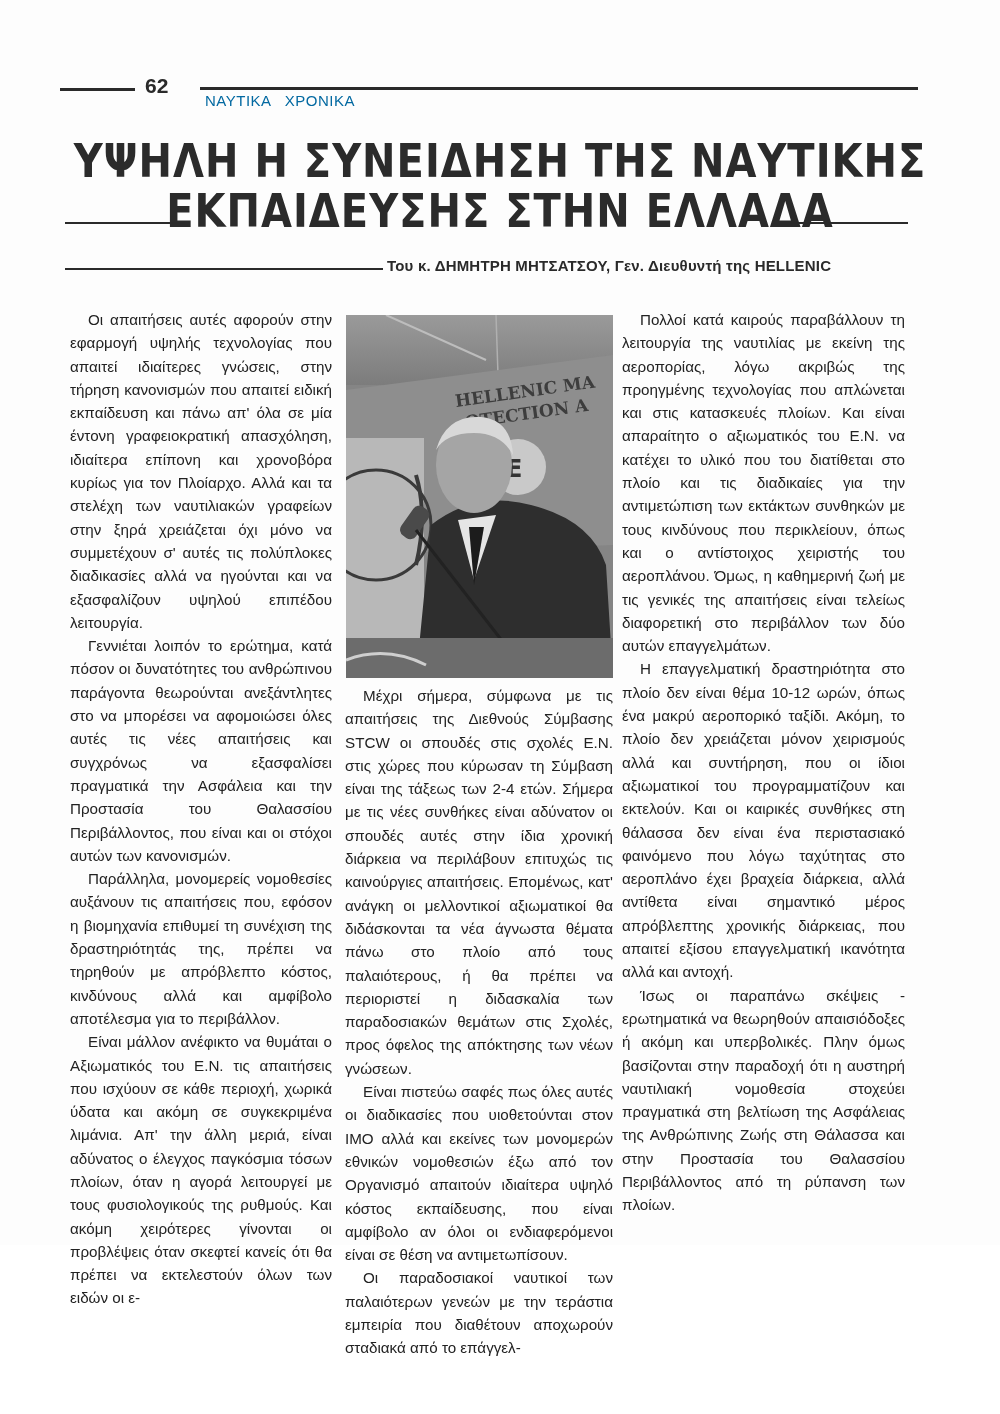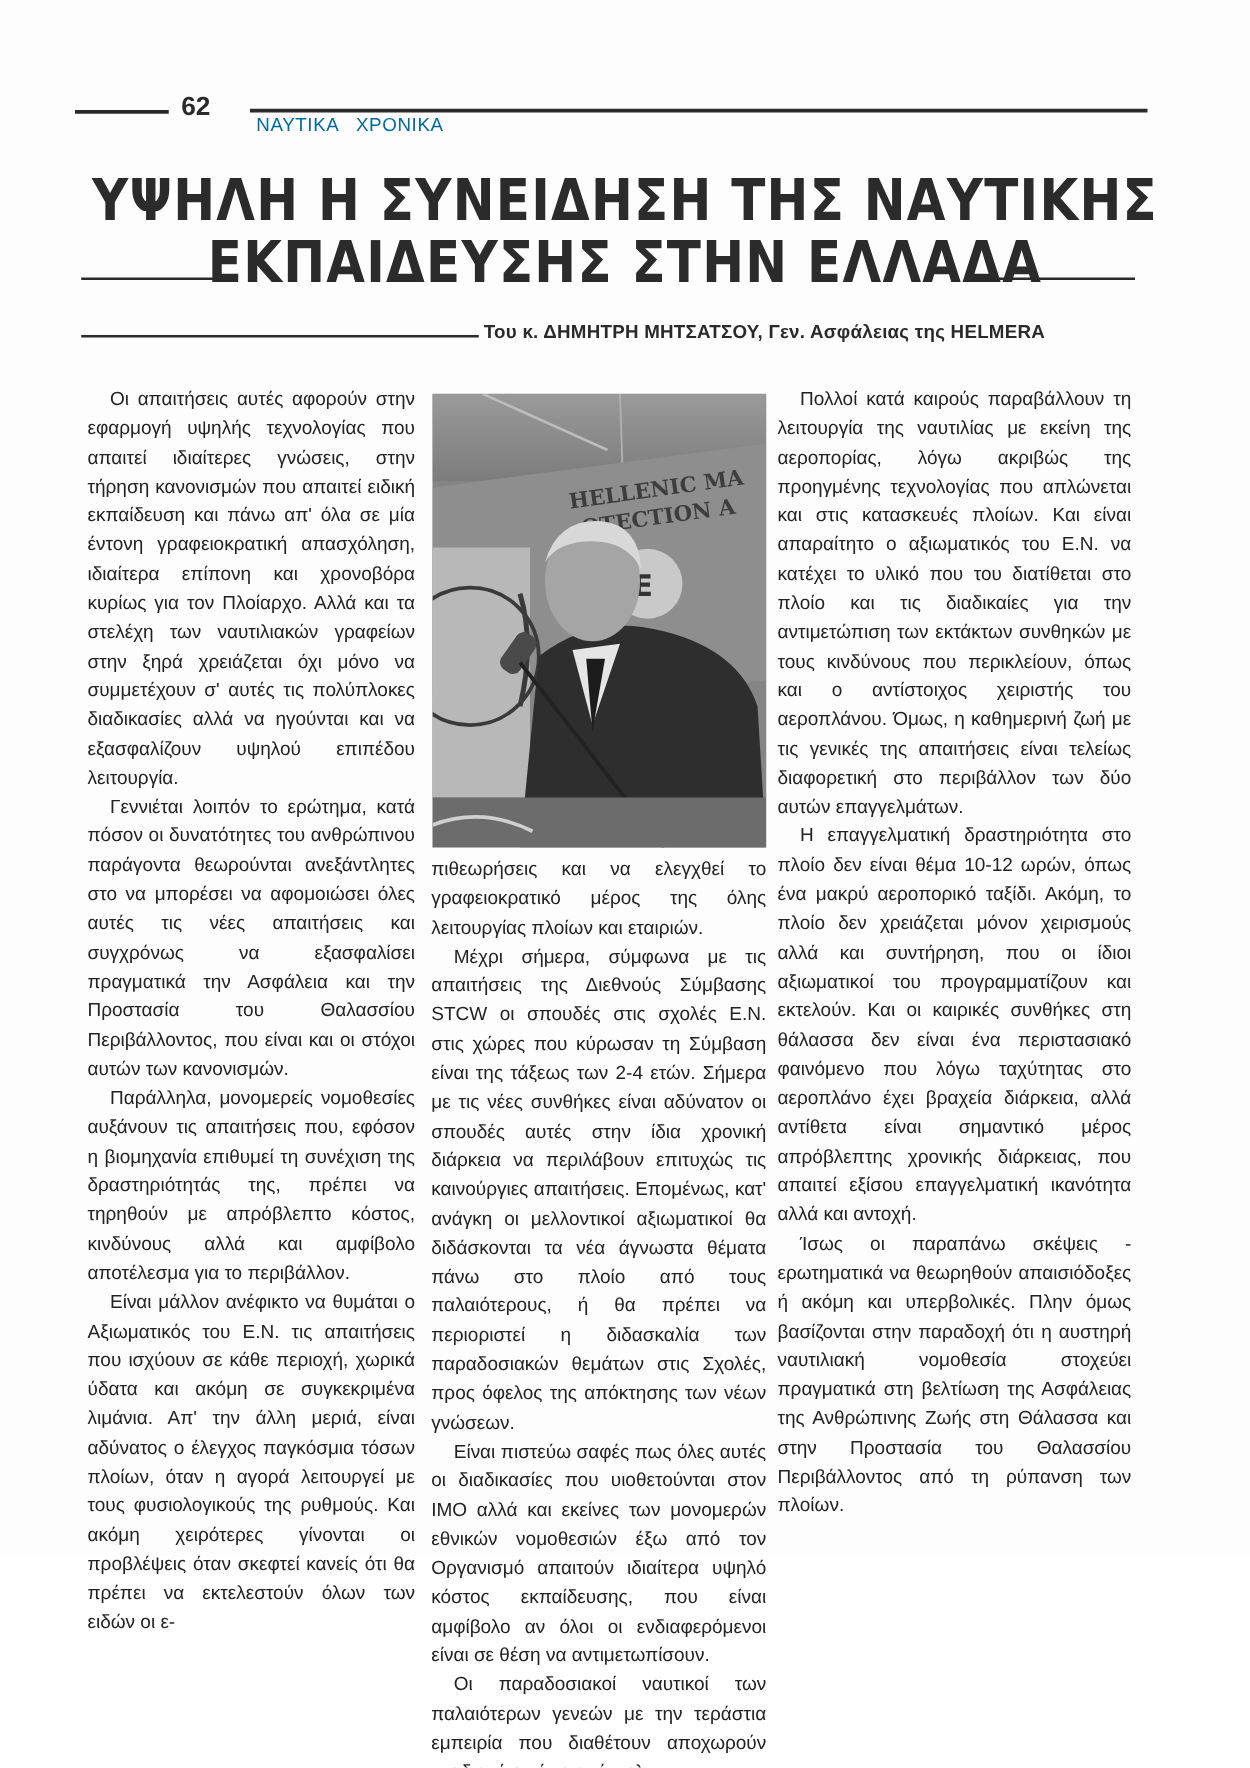--- a/index.html
+++ b/index.html
@@ -32,21 +32,21 @@
   <div class="rule" style="left:200px; top:87px; width:718px; height:3px;"></div>
   <div class="page-num">62</div>
   <div class="journal" style="white-space:pre;">ΝΑΥΤΙΚΑ   ΧΡΟΝΙΚΑ</div>
 
   <div class="title title1">ΥΨΗΛΗ Η ΣΥΝΕΙΔΗΣΗ ΤΗΣ ΝΑΥΤΙΚΗΣ</div>
   <div class="title title2">ΕΚΠΑΙΔΕΥΣΗΣ ΣΤΗΝ ΕΛΛΑΔΑ</div>
   <div class="rule" style="left:65px; top:222px; width:120px; height:2px;"></div>
   <div class="rule" style="left:790px; top:222px; width:118px; height:2px;"></div>
 
   <div class="rule" style="left:65px; top:268px; width:318px; height:1.5px;"></div>
-  <div class="byline">Του κ. ΔΗΜΗΤΡΗ ΜΗΤΣΑΤΣΟΥ, Γεν. Ασφάλειας της HELMERA</div>
+  <div class="byline">Του κ. ΔΗΜΗΤΡΗ ΜΗΤΣΑΤΣΟΥ, Γεν. Διευθυντή της HELLENIC</div>
 
   <div class="photo">
     <svg width="267" height="363" viewBox="0 0 267 363" xmlns="http://www.w3.org/2000/svg">
       <defs>
         <linearGradient id="ceil" x1="0" y1="0" x2="0" y2="1">
           <stop offset="0" stop-color="#9a9a9a"></stop>
             <stop offset="1" stop-color="#7c7c7c"></stop>
         </linearGradient>
       </defs>
       <rect width="267" height="363" fill="#858585"></rect>
@@ -74,21 +74,20 @@
   </div>
 
   <div class="col col1">
     <p class="ind">Οι απαιτήσεις αυτές αφορούν στην εφαρμογή υψηλής τεχνολογίας που απαιτεί ιδιαίτερες γνώσεις, στην τήρηση κανονισμών που απαιτεί ειδική εκπαίδευση και πάνω απ' όλα σε μία έντονη γραφειοκρατική απασχόληση, ιδιαίτερα επίπονη και χρονοβόρα κυρίως για τον Πλοίαρχο. Αλλά και τα στελέχη των ναυτιλιακών γραφείων στην ξηρά χρειάζεται όχι μόνο να συμμετέχουν σ' αυτές τις πολύπλοκες διαδικασίες αλλά να ηγούνται και να εξασφαλίζουν υψηλού επιπέδου λειτουργία.</p>
     <p class="ind">Γεννιέται λοιπόν το ερώτημα, κατά πόσον οι δυνατότητες του ανθρώπινου παράγοντα θεωρούνται ανεξάντλητες στο να μπορέσει να αφομοιώσει όλες αυτές τις νέες απαιτήσεις και συγχρόνως να εξασφαλίσει πραγματικά την Ασφάλεια και την Προστασία του Θαλασσίου Περιβάλλοντος, που είναι και οι στόχοι αυτών των κανονισμών.</p>
     <p class="ind">Παράλληλα, μονομερείς νομοθεσίες αυξάνουν τις απαιτήσεις που, εφόσον η βιομηχανία επιθυμεί τη συνέχιση της δραστηριότητάς της, πρέπει να τηρηθούν με απρόβλεπτο κόστος, κινδύνους αλλά και αμφίβολο αποτέλεσμα για το περιβάλλον.</p>
     <p class="ind">Είναι μάλλον ανέφικτο να θυμάται ο Αξιωματικός του Ε.Ν. τις απαιτήσεις που ισχύουν σε κάθε περιοχή, χωρικά ύδατα και ακόμη σε συγκεκριμένα λιμάνια. Απ' την άλλη μεριά, είναι αδύνατος ο έλεγχος παγκόσμια τόσων πλοίων, όταν η αγορά λειτουργεί με τους φυσιολογικούς της ρυθμούς. Και ακόμη χειρότερες γίνονται οι προβλέψεις όταν σκεφτεί κανείς ότι θα πρέπει να εκτελεστούν όλων των ειδών οι ε-</p>
   </div>
 
   <div class="col col2">
-    <p>πιθεωρήσεις και να ελεγχθεί το γραφειοκρατικό μέρος της όλης λειτουργίας πλοίων και εταιριών.</p>
     <p class="ind">Μέχρι σήμερα, σύμφωνα με τις απαιτήσεις της Διεθνούς Σύμβασης STCW οι σπουδές στις σχολές Ε.Ν. στις χώρες που κύρωσαν τη Σύμβαση είναι της τάξεως των 2-4 ετών. Σήμερα με τις νέες συνθήκες είναι αδύνατον οι σπουδές αυτές στην ίδια χρονική διάρκεια να περιλάβουν επιτυχώς τις καινούργιες απαιτήσεις. Επομένως, κατ' ανάγκη οι μελλοντικοί αξιωματικοί θα διδάσκονται τα νέα άγνωστα θέματα πάνω στο πλοίο από τους παλαιότερους, ή θα πρέπει να περιοριστεί η διδασκαλία των παραδοσιακών θεμάτων στις Σχολές, προς όφελος της απόκτησης των νέων γνώσεων.</p>
     <p class="ind">Είναι πιστεύω σαφές πως όλες αυτές οι διαδικασίες που υιοθετούνται στον ΙΜΟ αλλά και εκείνες των μονομερών εθνικών νομοθεσιών έξω από τον Οργανισμό απαιτούν ιδιαίτερα υψηλό κόστος εκπαίδευσης, που είναι αμφίβολο αν όλοι οι ενδιαφερόμενοι είναι σε θέση να αντιμετωπίσουν.</p>
     <p class="ind">Οι παραδοσιακοί ναυτικοί των παλαιότερων γενεών με την τεράστια εμπειρία που διαθέτουν αποχωρούν σταδιακά από το επάγγελ-</p>
   </div>
 
   <div class="col col3">
     <p class="ind">Πολλοί κατά καιρούς παραβάλλουν τη λειτουργία της ναυτιλίας με εκείνη της αεροπορίας, λόγω ακριβώς της προηγμένης τεχνολογίας που απλώνεται και στις κατασκευές πλοίων. Και είναι απαραίτητο ο αξιωματικός του Ε.Ν. να κατέχει το υλικό που του διατίθεται στο πλοίο και τις διαδικαίες για την αντιμετώπιση των εκτάκτων συνθηκών με τους κινδύνους που περικλείουν, όπως και ο αντίστοιχος χειριστής του αεροπλάνου. Όμως, η καθημερινή ζωή με τις γενικές της απαιτήσεις είναι τελείως διαφορετική στο περιβάλλον των δύο αυτών επαγγελμάτων.</p>
     <p class="ind">Η επαγγελματική δραστηριότητα στο πλοίο δεν είναι θέμα 10-12 ωρών, όπως ένα μακρύ αεροπορικό ταξίδι. Ακόμη, το πλοίο δεν χρειάζεται μόνον χειρισμούς αλλά και συντήρηση, που οι ίδιοι αξιωματικοί του προγραμματίζουν και εκτελούν. Και οι καιρικές συνθήκες στη θάλασσα δεν είναι ένα περιστασιακό φαινόμενο που λόγω ταχύτητας στο αεροπλάνο έχει βραχεία διάρκεια, αλλά αντίθετα είναι σημαντικό μέρος απρόβλεπτης χρονικής διάρκειας, που απαιτεί εξίσου επαγγελματική ικανότητα αλλά και αντοχή.</p>
     <p class="ind">Ίσως οι παραπάνω σκέψεις - ερωτηματικά να θεωρηθούν απαισιόδοξες ή ακόμη και υπερβολικές. Πλην όμως βασίζονται στην παραδοχή ότι η αυστηρή ναυτιλιακή νομοθεσία στοχεύει πραγματικά στη βελτίωση της Ασφάλειας της Ανθρώπινης Ζωής στη Θάλασσα και στην Προστασία του Θαλασσίου Περιβάλλοντος από τη ρύπανση των πλοίων.</p>
   </div>

